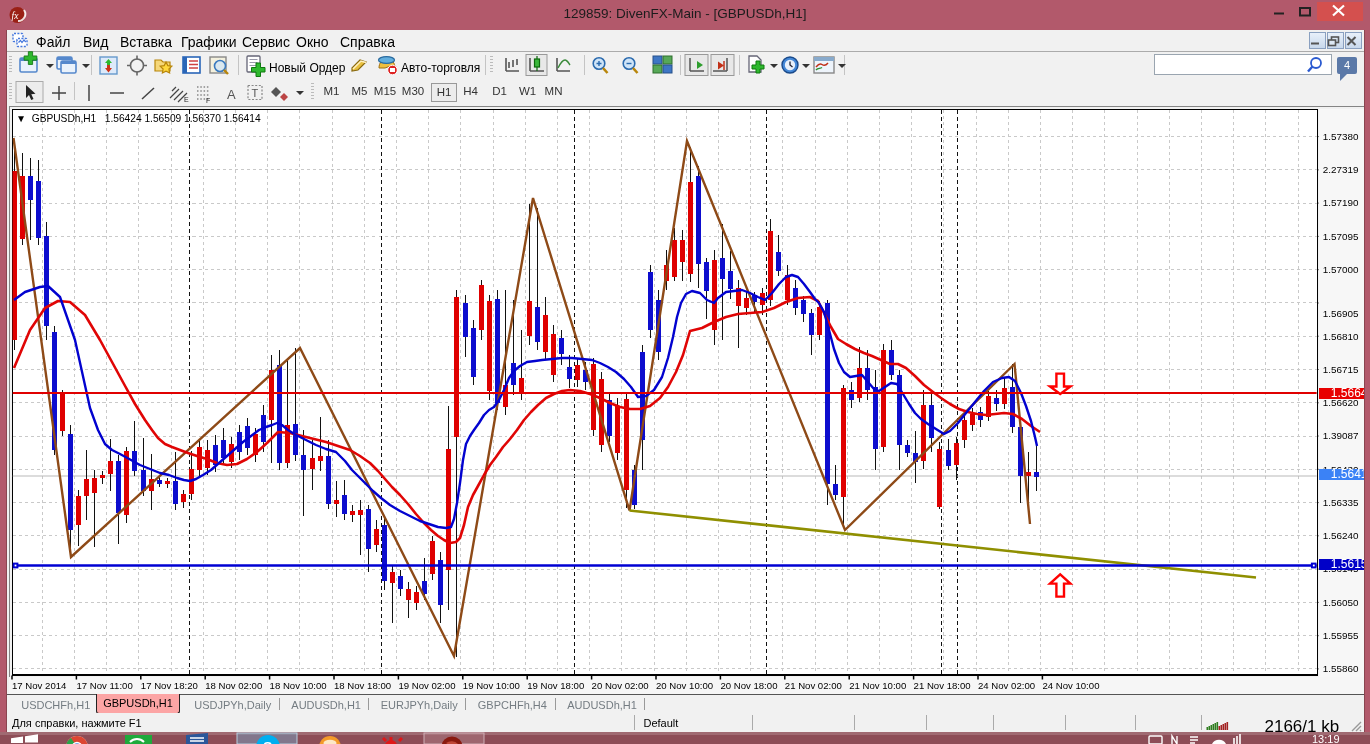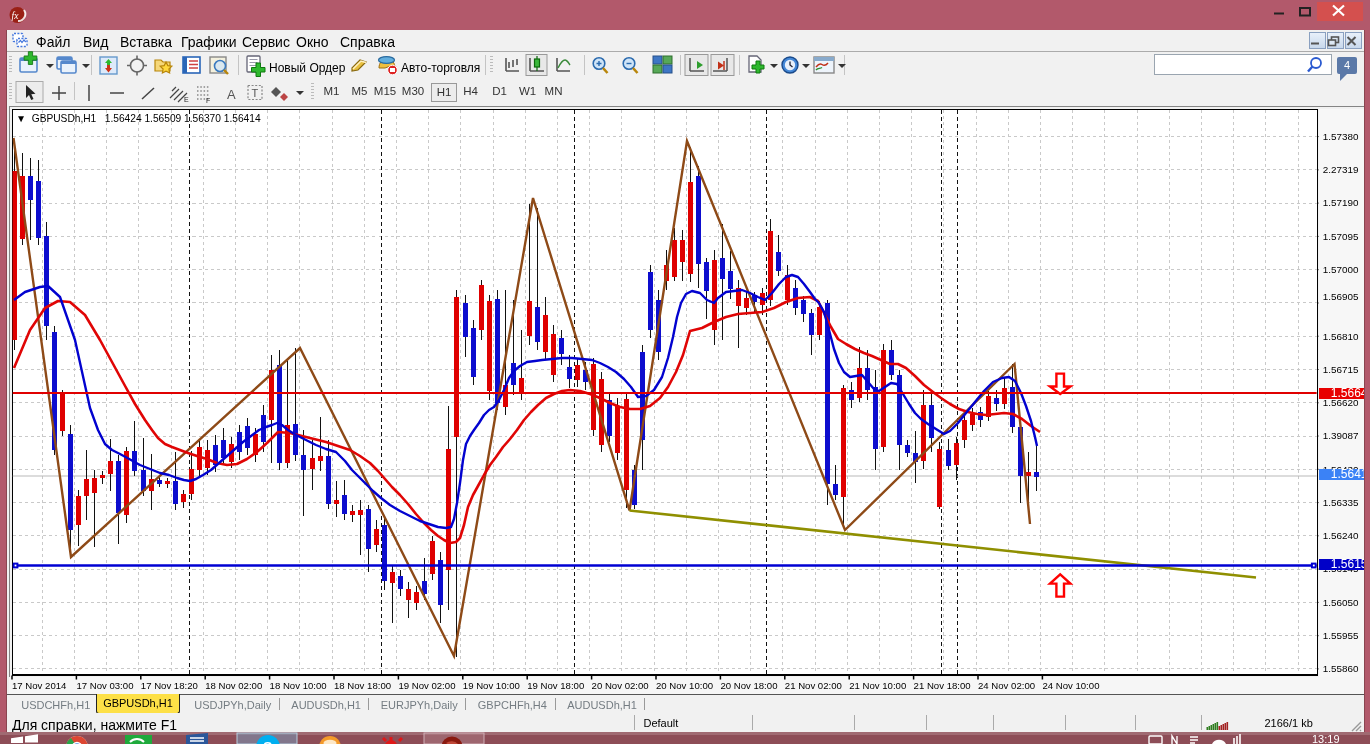--- a/index.html
+++ b/index.html
@@ -12,26 +12,26 @@
 #tb2{position:absolute;left:6.5px;top:78px;width:1357px;height:25px;background:#f1f1f1}
 #client{position:absolute;left:6.5px;top:103px;width:1357px;height:590px;background:#f1f1f1}
 #plot{position:absolute;left:12px;top:109px;width:1306.3px;height:567px;background:#fff;border:1.2px solid #000;border-bottom:2px solid #000}
 #axis{position:absolute;left:1318.8px;top:108.5px;width:45px;height:568px;background:#f7f7f7}
 .al{position:absolute;left:4px;font-size:9.9px;color:#000;white-space:nowrap}
 .pbox{position:absolute;left:0px;width:45px;font-size:12px;color:#fff;padding-left:12px;height:11px;line-height:11.5px}
 .tl{position:absolute;top:679.5px;font-size:9.6px;color:#000;white-space:nowrap}
 #tabbar{position:absolute;left:6.5px;top:694px;width:1357px;height:18.5px;background:#f1f1f1;border-top:1px solid #555}
 .itab{position:absolute;top:3.5px;font-size:11px;color:#747c82;white-space:nowrap}
 .tsep{position:absolute;top:3px;width:1px;height:12px;background:#999}
-#activetab{position:absolute;left:89.5px;top:-1px;width:84px;height:19.5px;background:#fde047;border:1.5px solid #222;border-top:none;border-radius:0 0 3px 3px;text-align:center;font-size:11px;color:#000;padding-top:3px}
+#activetab{position:absolute;left:89.5px;top:-1px;width:84px;height:19.5px;background:#fca5a5;border:1.5px solid #222;border-top:none;border-radius:0 0 3px 3px;text-align:center;font-size:11px;color:#000;padding-top:3px}
 #statusbar{position:absolute;left:6.5px;top:712.5px;width:1357px;height:19px;background:#f1f1f1}
 .ssep{position:absolute;top:2px;width:1px;height:15px;background:#aaa}
-#status1{position:absolute;left:5.5px;top:4.5px;font-size:14px;color:#000}
+#status1{position:absolute;left:5.5px;top:4.5px;font-size:11px;color:#000}
 #statusd{position:absolute;left:637px;top:4.5px;font-size:11px;color:#000}
-#statusk{position:absolute;left:1258px;top:4.5px;font-size:11px;color:#000}
+#statusk{position:absolute;left:1258px;top:4.5px;font-size:17px;color:#000}
 #taskbar{position:absolute;left:0;top:731.5px;width:1370px;height:12.5px;background:#8d4d57}
 #taskbar2{position:absolute;left:0;top:731.5px;width:1370px;height:3px;background:#a06a72}
 #clock{position:absolute;left:1312px;top:732.5px;font-size:11px;color:#fff}
 #winborderL{position:absolute;left:0;top:29.5px;width:6.5px;height:702px;background:#b2596b;border-right:1px solid #8a4550}
 #winborderR{position:absolute;left:1363.5px;top:29.5px;width:6.5px;height:702px;background:#b2596b;border-left:1px solid #8a4550}
 #mdirow{position:absolute;right:8px;top:31.5px;height:18px}
 .mdib{display:inline-block;width:17px;height:17px;background:linear-gradient(#e8f0fa,#c8d8ec);border:1px solid #8aa0c0;margin-left:1px;text-align:center;line-height:15px;font-size:11px;color:#555;font-weight:bold}
 #searchbox{position:absolute;left:1154px;top:54px;width:178px;height:21px;background:#fff;border:1px solid #9aa5b0}
 #chatbtn{position:absolute;left:1337px;top:56.5px;width:20px;height:17px;background:#5b79a8;border-radius:2px;color:#fff;font-size:11px;text-align:center;line-height:16px}
 #chatbtn:after{content:"";position:absolute;left:3px;top:16px;border:4px solid transparent;border-top-color:#5b79a8;border-left-color:#5b79a8}
@@ -206,55 +206,56 @@
     </svg>
 <svg style="position:absolute;left:0;top:0" width="1370" height="744">
       <path d="M12 675.5v4M76.4 675.5v4M140.8 675.5v4M205.2 675.5v4M269.6 675.5v4M334 675.5v4M398.4 675.5v4M462.8 675.5v4M527.2 675.5v4M591.6 675.5v4M656 675.5v4M720.4 675.5v4M784.8 675.5v4M849.2 675.5v4M913.6 675.5v4M978 675.5v4M1042.4 675.5v4" stroke="#000" stroke-width="1.5" fill="none"></path>
     </svg>
 <div id="axis">
       <div class="al" style="top:22.4px">1.57380</div>
       <div class="al" style="top:55.7px">2.27319</div>
       <div class="al" style="top:88.9px">1.57190</div>
       <div class="al" style="top:122.2px">1.57095</div>
       <div class="al" style="top:155.5px">1.57000</div>
-      <div class="al" style="top:182px">1.56905</div>
+      <div class="al" style="top:199px">1.56905</div>
       <div class="al" style="top:222px">1.56810</div>
       <div class="al" style="top:255.3px">1.56715</div>
       <div class="al" style="top:288.6px">1.56620</div>
       <div class="al" style="top:321.8px">1.39087</div>
       <div class="al" style="top:355.1px">1.56430</div>
       <div class="al" style="top:388.4px">1.56335</div>
       <div class="al" style="top:421.6px">1.56240</div>
       <div class="al" style="top:454.9px">1.56145</div>
       <div class="al" style="top:488.2px">1.56050</div>
       <div class="al" style="top:521.5px">1.55955</div>
       <div class="al" style="top:554.7px">1.55860</div> 
       <div class="pbox" style="top:279px;background:#e80000">1.56646</div>
       <div class="pbox" style="top:360.9px;background:#3b82f6">1.56414</div>
       <div class="pbox" style="top:450.3px;background:#0000c8">1.56159</div>
     </div>
 <div class="tl" style="left:12px">17 Nov 2014</div>
-    <div class="tl" style="left:76.4px">17 Nov 03:00</div>
+    <div class="tl" style="left:76.4px">17 Nov 11:00</div>
     <div class="tl" style="left:140.8px">17 Nov 18:20</div>
     <div class="tl" style="left:205.2px">18 Nov 02:00</div>
     <div class="tl" style="left:269.6px">18 Nov 10:00</div>
     <div class="tl" style="left:334px">18 Nov 18:00</div>
     <div class="tl" style="left:398.4px">19 Nov 02:00</div>
     <div class="tl" style="left:462.8px">19 Nov 10:00</div>
     <div class="tl" style="left:527.2px">19 Nov 18:00</div>
     <div class="tl" style="left:591.6px">20 Nov 02:00</div>
     <div class="tl" style="left:656px">20 Nov 10:00</div>
     <div class="tl" style="left:720.4px">20 Nov 18:00</div>
     <div class="tl" style="left:784.8px">21 Nov 02:00</div>
     <div class="tl" style="left:849.2px">21 Nov 10:00</div>
     <div class="tl" style="left:913.6px">21 Nov 18:00</div>
     <div class="tl" style="left:978px">24 Nov 02:00</div>
     <div class="tl" style="left:1042.4px">24 Nov 10:00</div>
 <div id="titlebar"></div>
     <div id="closebtn"></div>
+<div id="title">129859: DivenFX-Main - [GBPUSDh,H1]</div>
 <svg style="position:absolute;left:0;top:0" width="1370" height="744">
       <path d="M1274 13.5h10" stroke="#222" stroke-width="2"></path>
       <rect x="1300" y="8" width="10" height="7.5" fill="none" stroke="#222" stroke-width="2"></rect>
       <path d="M1333 5.5l11 10m0-10l-11 10" stroke="#fff" stroke-width="2.2"></path>
       <circle cx="17.5" cy="15" r="8" fill="#9a2015"></circle>
       <path d="M22 8.2a8 8 0 0 1 1.5 11.3c2.8-2.2 3.5-7.5-1.5-11.3z" fill="#fff" opacity="0.9"></path>
       <path d="M24 10a7 7 0 0 1-6 11" fill="none" stroke="#fff" stroke-width="2" opacity="0.85"></path>
       <text x="11.5" y="18.5" font-size="9.5" fill="#fff" font-family="Liberation Serif" font-style="italic">fx</text>
     </svg>
 <div id="menubar"></div>

